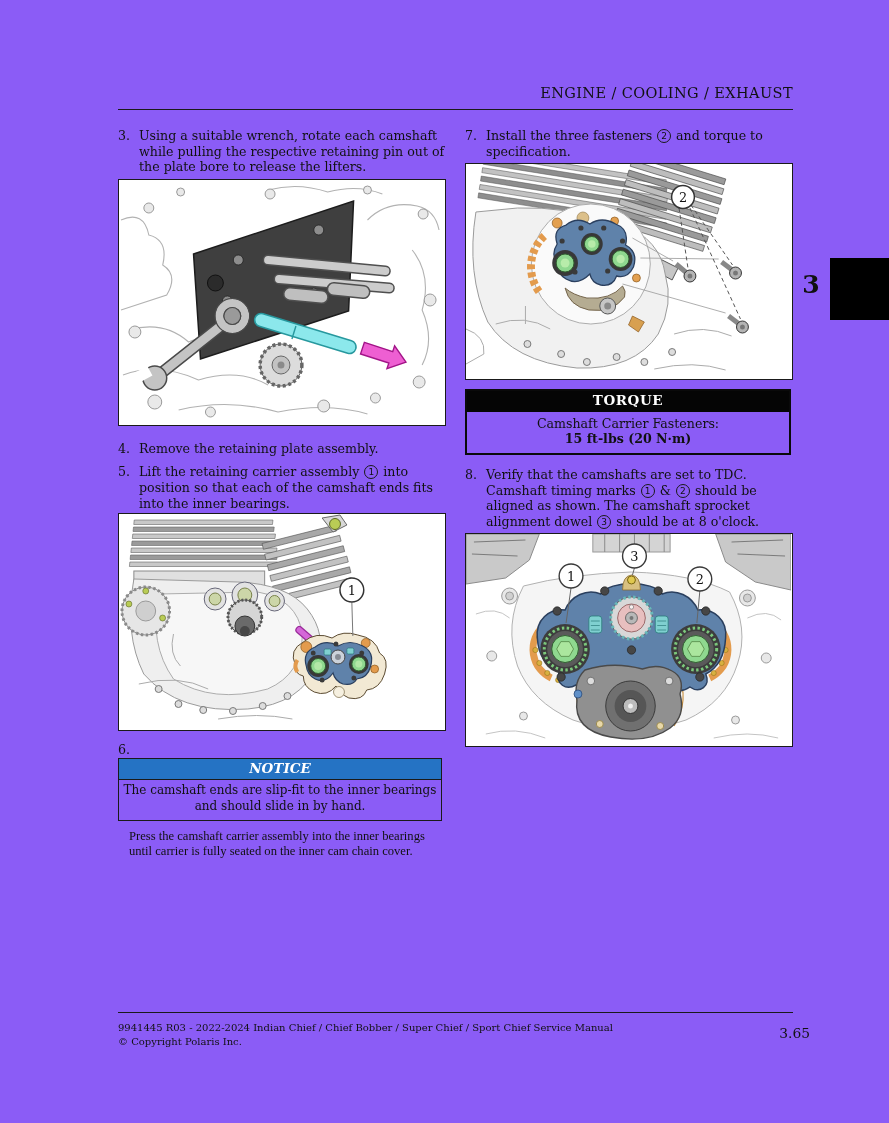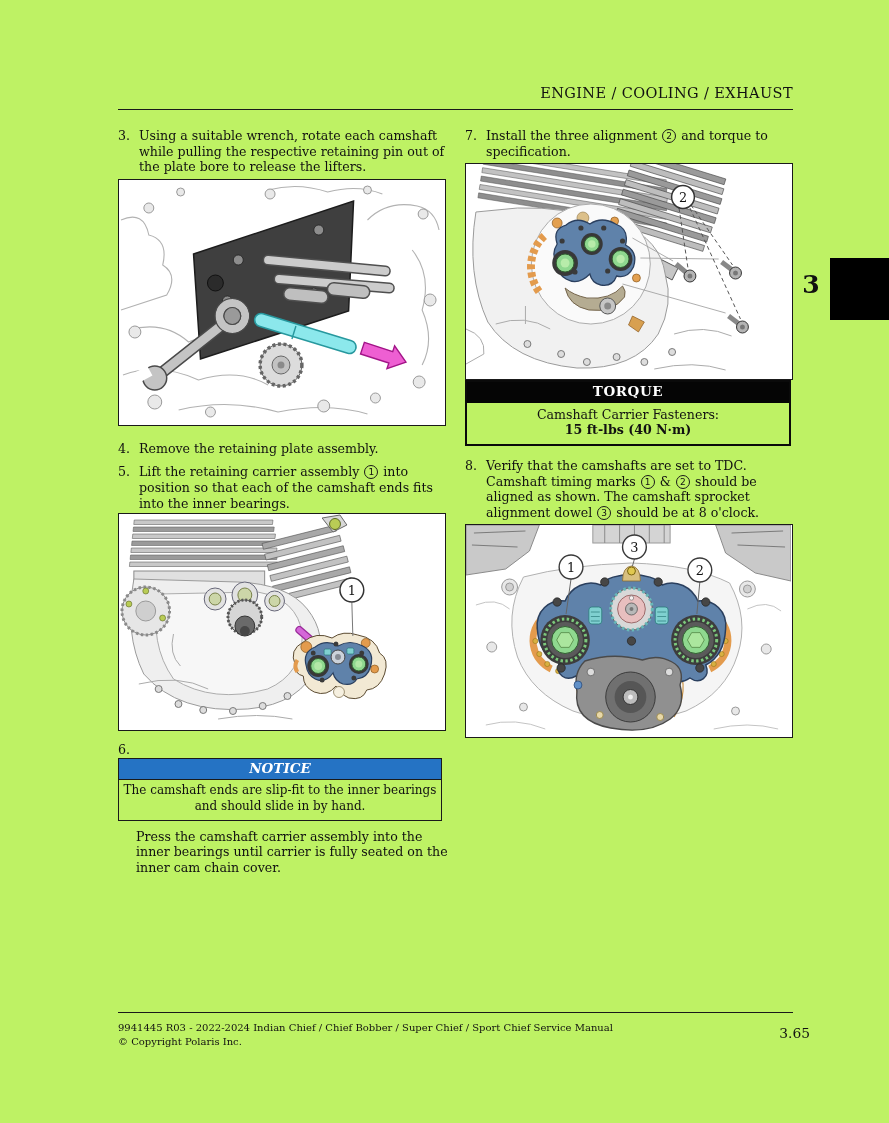--- a/index.html
+++ b/index.html
@@ -1,16 +1,16 @@
 <!DOCTYPE html>
 <html><head>
 <meta charset="utf-8">
 <style>
   html,body{margin:0;padding:0;background:#e8e8e8;}
-  .page{position:relative;width:889px;height:1123px;background:#bef264;margin:0 auto;
+  .page{position:relative;width:889px;height:1123px;background:#8b5cf6;margin:0 auto;
         font-family:"DejaVu Serif", serif;color:#111;overflow:hidden;}
   .hdr-title{position:absolute;top:85px;left:118px;width:675px;text-align:right;
              font-size:14.5px;letter-spacing:.4px;}
   .hrule{position:absolute;left:118px;width:675px;border-top:1.7px solid #1a1a1a;}
   #rule-top{top:109px;}
   #rule-bottom{top:1012px;}
   .col{position:absolute;top:126px;font-size:12.6px;line-height:15.6px;}
   #col-left{left:118px;width:331px;}
   #col-right{left:465px;width:329px;}
   .step{display:flex;}
@@ -18,26 +18,26 @@
   .step .body{flex:1;}
   .circ{display:inline-block;width:12px;height:12px;border:1px solid #1a1a1a;border-radius:50%;
         font-size:9px;line-height:12px;text-align:center;vertical-align:1px;
         font-family:"DejaVu Sans",sans-serif;margin:0 1px;}
   .fig{border:1.4px solid #1a1a1a;width:326px;background:#fff;}
   .fig svg{display:block;}
   .notice-box{border:1.7px solid #1a1a1a;width:322px;}
   .notice-hd{background:#2573c4;color:#fff;text-align:center;font-style:italic;font-weight:bold;
              font-size:13.5px;padding:2px 0 3px;border-bottom:1.7px solid #1a1a1a;}
   .notice-bd{text-align:center;padding:3px 4px 5px;font-size:12px;}
-  .torque-box{border:2px solid #0a0a0a;width:322px;}
+  .torque-box{border:2px solid #0a0a0a;margin-top:9px;width:322px;}
   .torque-hd{background:#050505;color:#fff;text-align:center;font-weight:bold;
              font-size:13.5px;letter-spacing:.6px;padding:2px 0 3px;}
   .torque-bd{text-align:center;padding:4px 4px 6px;}
   .torque-bd .bold{font-weight:bold;}
-  .press-note{margin-top:8px;margin-left:18px;}
+  .press-note{margin-top:8px;margin-left:11px;font-family:Liberation Serif, serif;}
   .mt2{margin-top:2px;}  .mt4{margin-top:4px;}  .mt8{margin-top:8px;}
   .mt11{margin-top:11px;} .mt12{margin-top:12px;} .mt15{margin-top:15px;}
   .side-tab{position:absolute;left:830px;top:258px;width:59px;height:62px;background:#000;}
   .side-tab-label{position:absolute;left:797px;top:270px;width:28px;text-align:center;
                   font-size:25px;font-weight:bold;}
   .footer-text{position:absolute;left:118px;top:1021px;width:600px;font-size:10px;line-height:13.5px;}
   .footer-page{position:absolute;left:750px;top:1025px;width:60px;text-align:right;font-size:13.8px;}
   svg text{font-family:"DejaVu Serif",serif;}
 </style>
 </head>
@@ -238,21 +238,21 @@
     </div>
 
     <div class="press-note">Press the camshaft carrier assembly into the inner bearings until carrier is fully seated on the inner cam chain cover.</div>
   </div>
 
   <div class="col" id="col-right">
 
     <div class="step mt2">
       <span class="num">7.</span>
       <div class="body">
-        <span>Install the three alignment </span><span class="circ">2</span><span> and torque to specification.</span>
+        <span>Install the three fasteners </span><span class="circ">2</span><span> and torque to specification.</span>
       </div>
     </div>
 
     <div class="fig mt4">
       <svg width="325" height="215" viewBox="0 0 328 215" preserveAspectRatio="none">
         <g transform="rotate(9 100 28)" stroke="#555" stroke-width=".5">
           <rect x="14" y="0" width="185" height="5" fill="#c2c2c2"></rect>
           <rect x="14" y="8.5" width="187" height="5" fill="#8e8e8e"></rect>
           <rect x="14" y="17" width="189" height="5" fill="#c2c2c2"></rect>
           <rect x="14" y="25.5" width="190" height="5" fill="#8e8e8e"></rect>
@@ -339,21 +339,21 @@
           <circle cx="219" cy="33" r="11.5" fill="#fff" stroke="#333" stroke-width="1.5"></circle>
           <text x="219" y="38" text-anchor="middle" font-size="13" fill="#111">2</text>
         </g>
       </svg>
     </div>
 
     <div class="torque-box">
       <div class="torque-hd">TORQUE</div>
       <div class="torque-bd">
         <div>Camshaft Carrier Fasteners:</div>
-        <div class="bold">15 ft-lbs (40 N·m)</div>
+        <div class="bold">15 ft-lbs (20 N·m)</div>
       </div>
     </div>
 
     <div class="step mt12">
       <span class="num">8.</span>
       <div class="body">
         <span>Verify that the camshafts are set to TDC. Camshaft timing marks </span><span class="circ">1</span><span> &amp; </span><span class="circ">2</span><span> should be aligned as shown. The camshaft sprocket alignment dowel </span><span class="circ">3</span><span> should be at 8 o'clock.</span>
       </div>
     </div>
 

